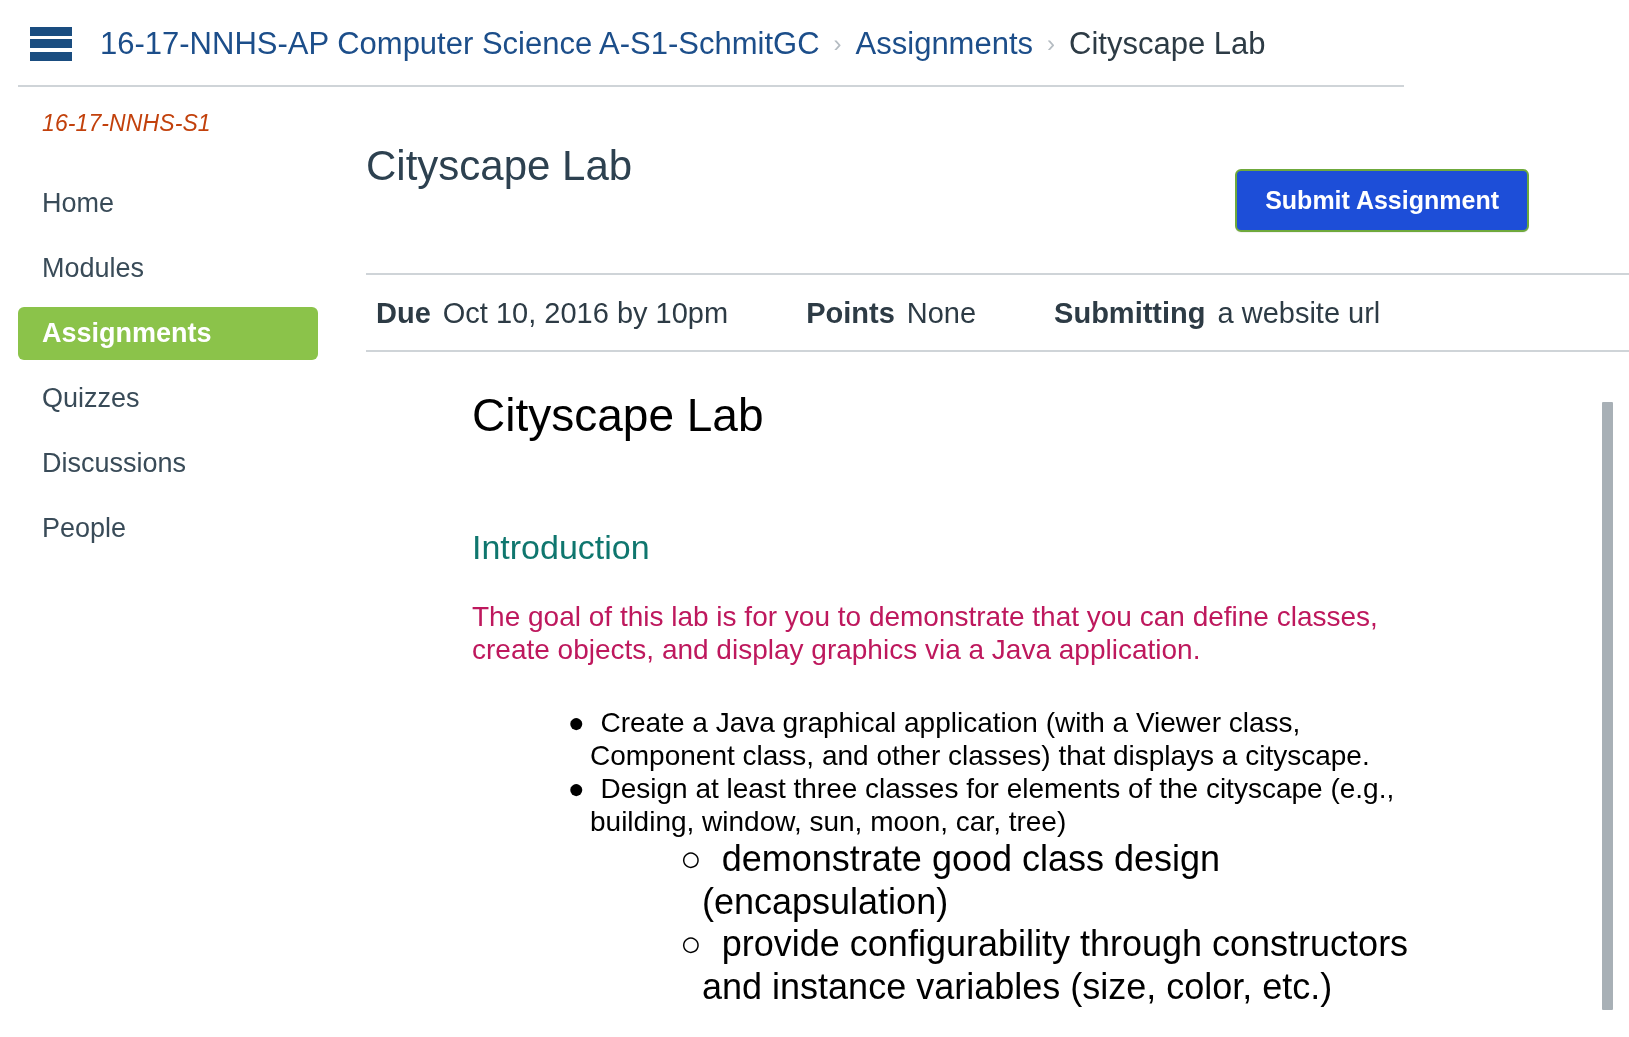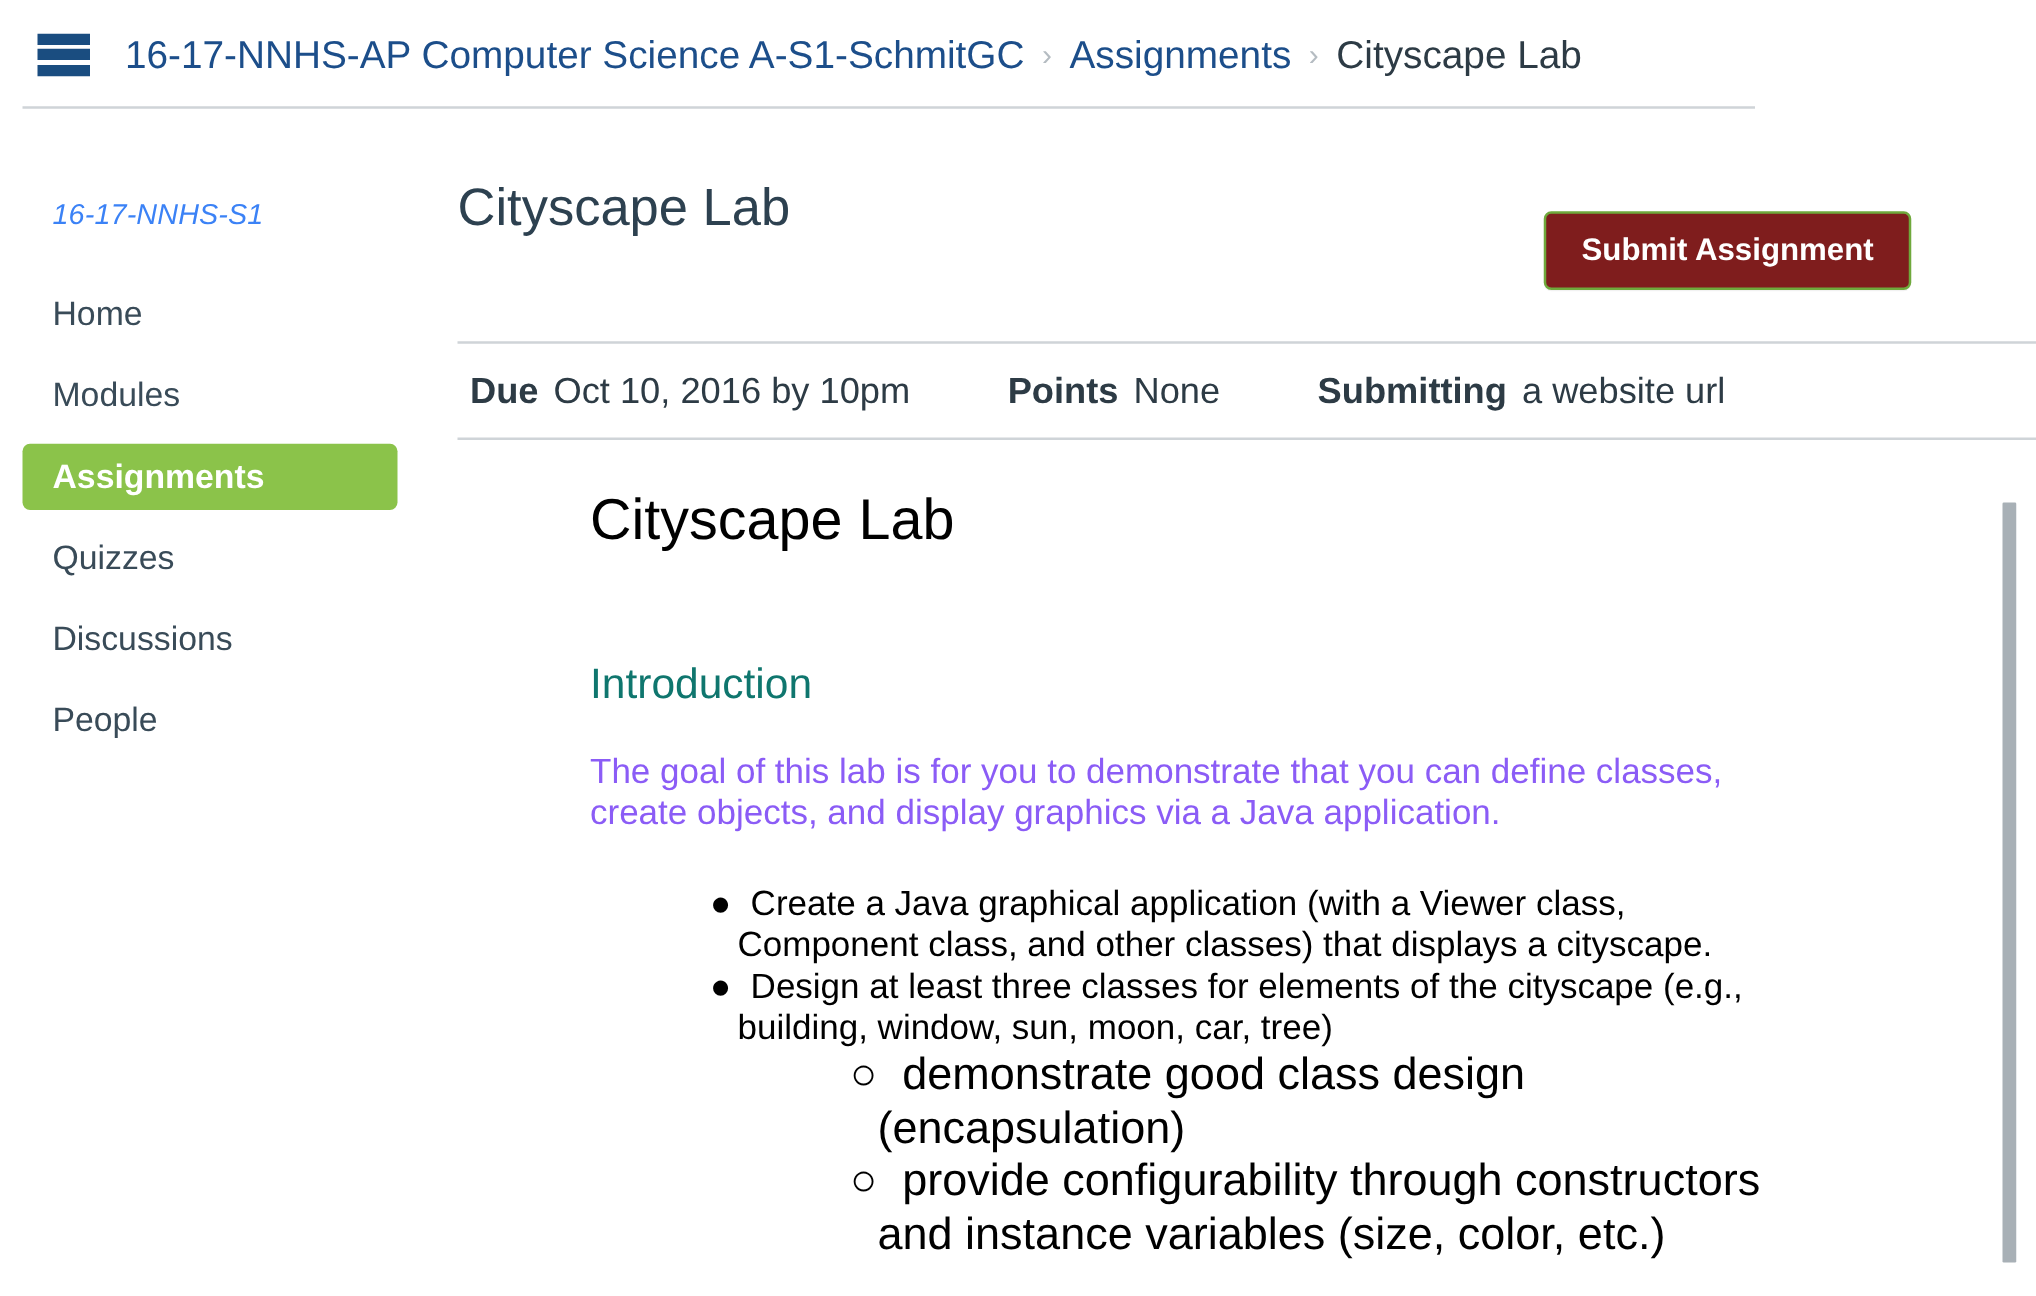--- a/index.html
+++ b/index.html
@@ -77,25 +77,24 @@
   
   #course-nav {
     position: absolute;
     left: 0;
     top: 110px;
     width: 340px;
   }
   #course-nav-title {
     font-size: 23px;
     font-style: italic;
-    color: #3b82f6;
+    color: #c2410c;
     padding: 0 0 0 42px;
     margin-bottom: 40px;
     letter-spacing: 0.1px;
-    margin-top: 48px;
   }
   .nav-item {
     display: block;
     font-size: 27px;
     color: #394b58;
     padding: 11px 14px 11px 24px;
     margin: 0 22px 12px 18px;
     border-radius: 6px;
     text-decoration: none;
     line-height: 1.15;
@@ -123,21 +122,21 @@
     font-size: 42px;
     color: #2d4150;
     font-weight: 400;
     margin: 33px 0 0 0;
     line-height: 1.1;
   }
   #submit-assignment-button {
     position: absolute;
     right: 100px;
     top: 26px;
-    background: #7f1d1d;
+    background: #1d4ed8;
     border: 2px solid #6fa93c;
     border-radius: 6px;
     color: #ffffff;
     font-size: 25px;
     font-weight: 700;
     padding: 17px 28px;
     cursor: pointer;
     line-height: 1;
     white-space: nowrap;
     box-shadow: 0 1px 0 rgba(0,0,0,0.05);
@@ -183,21 +182,21 @@
     font-weight: 400;
     margin: 88px 0 0 0;
     line-height: 1.1;
     color: #0f766e;
   }
   .body-para {
     font-size: 28px;
     line-height: 1.18;
     margin: 34px 0 0 0;
     max-width: 955px;
-    color: #8b5cf6;
+    color: #be185d;
   }
   .req-list {
     margin: 40px 0 0 0;
     padding: 0;
     list-style: none;
   }
   .req-list > li {
     font-size: 28px;
     line-height: 1.18;
     margin: 0 0 0 96px;

